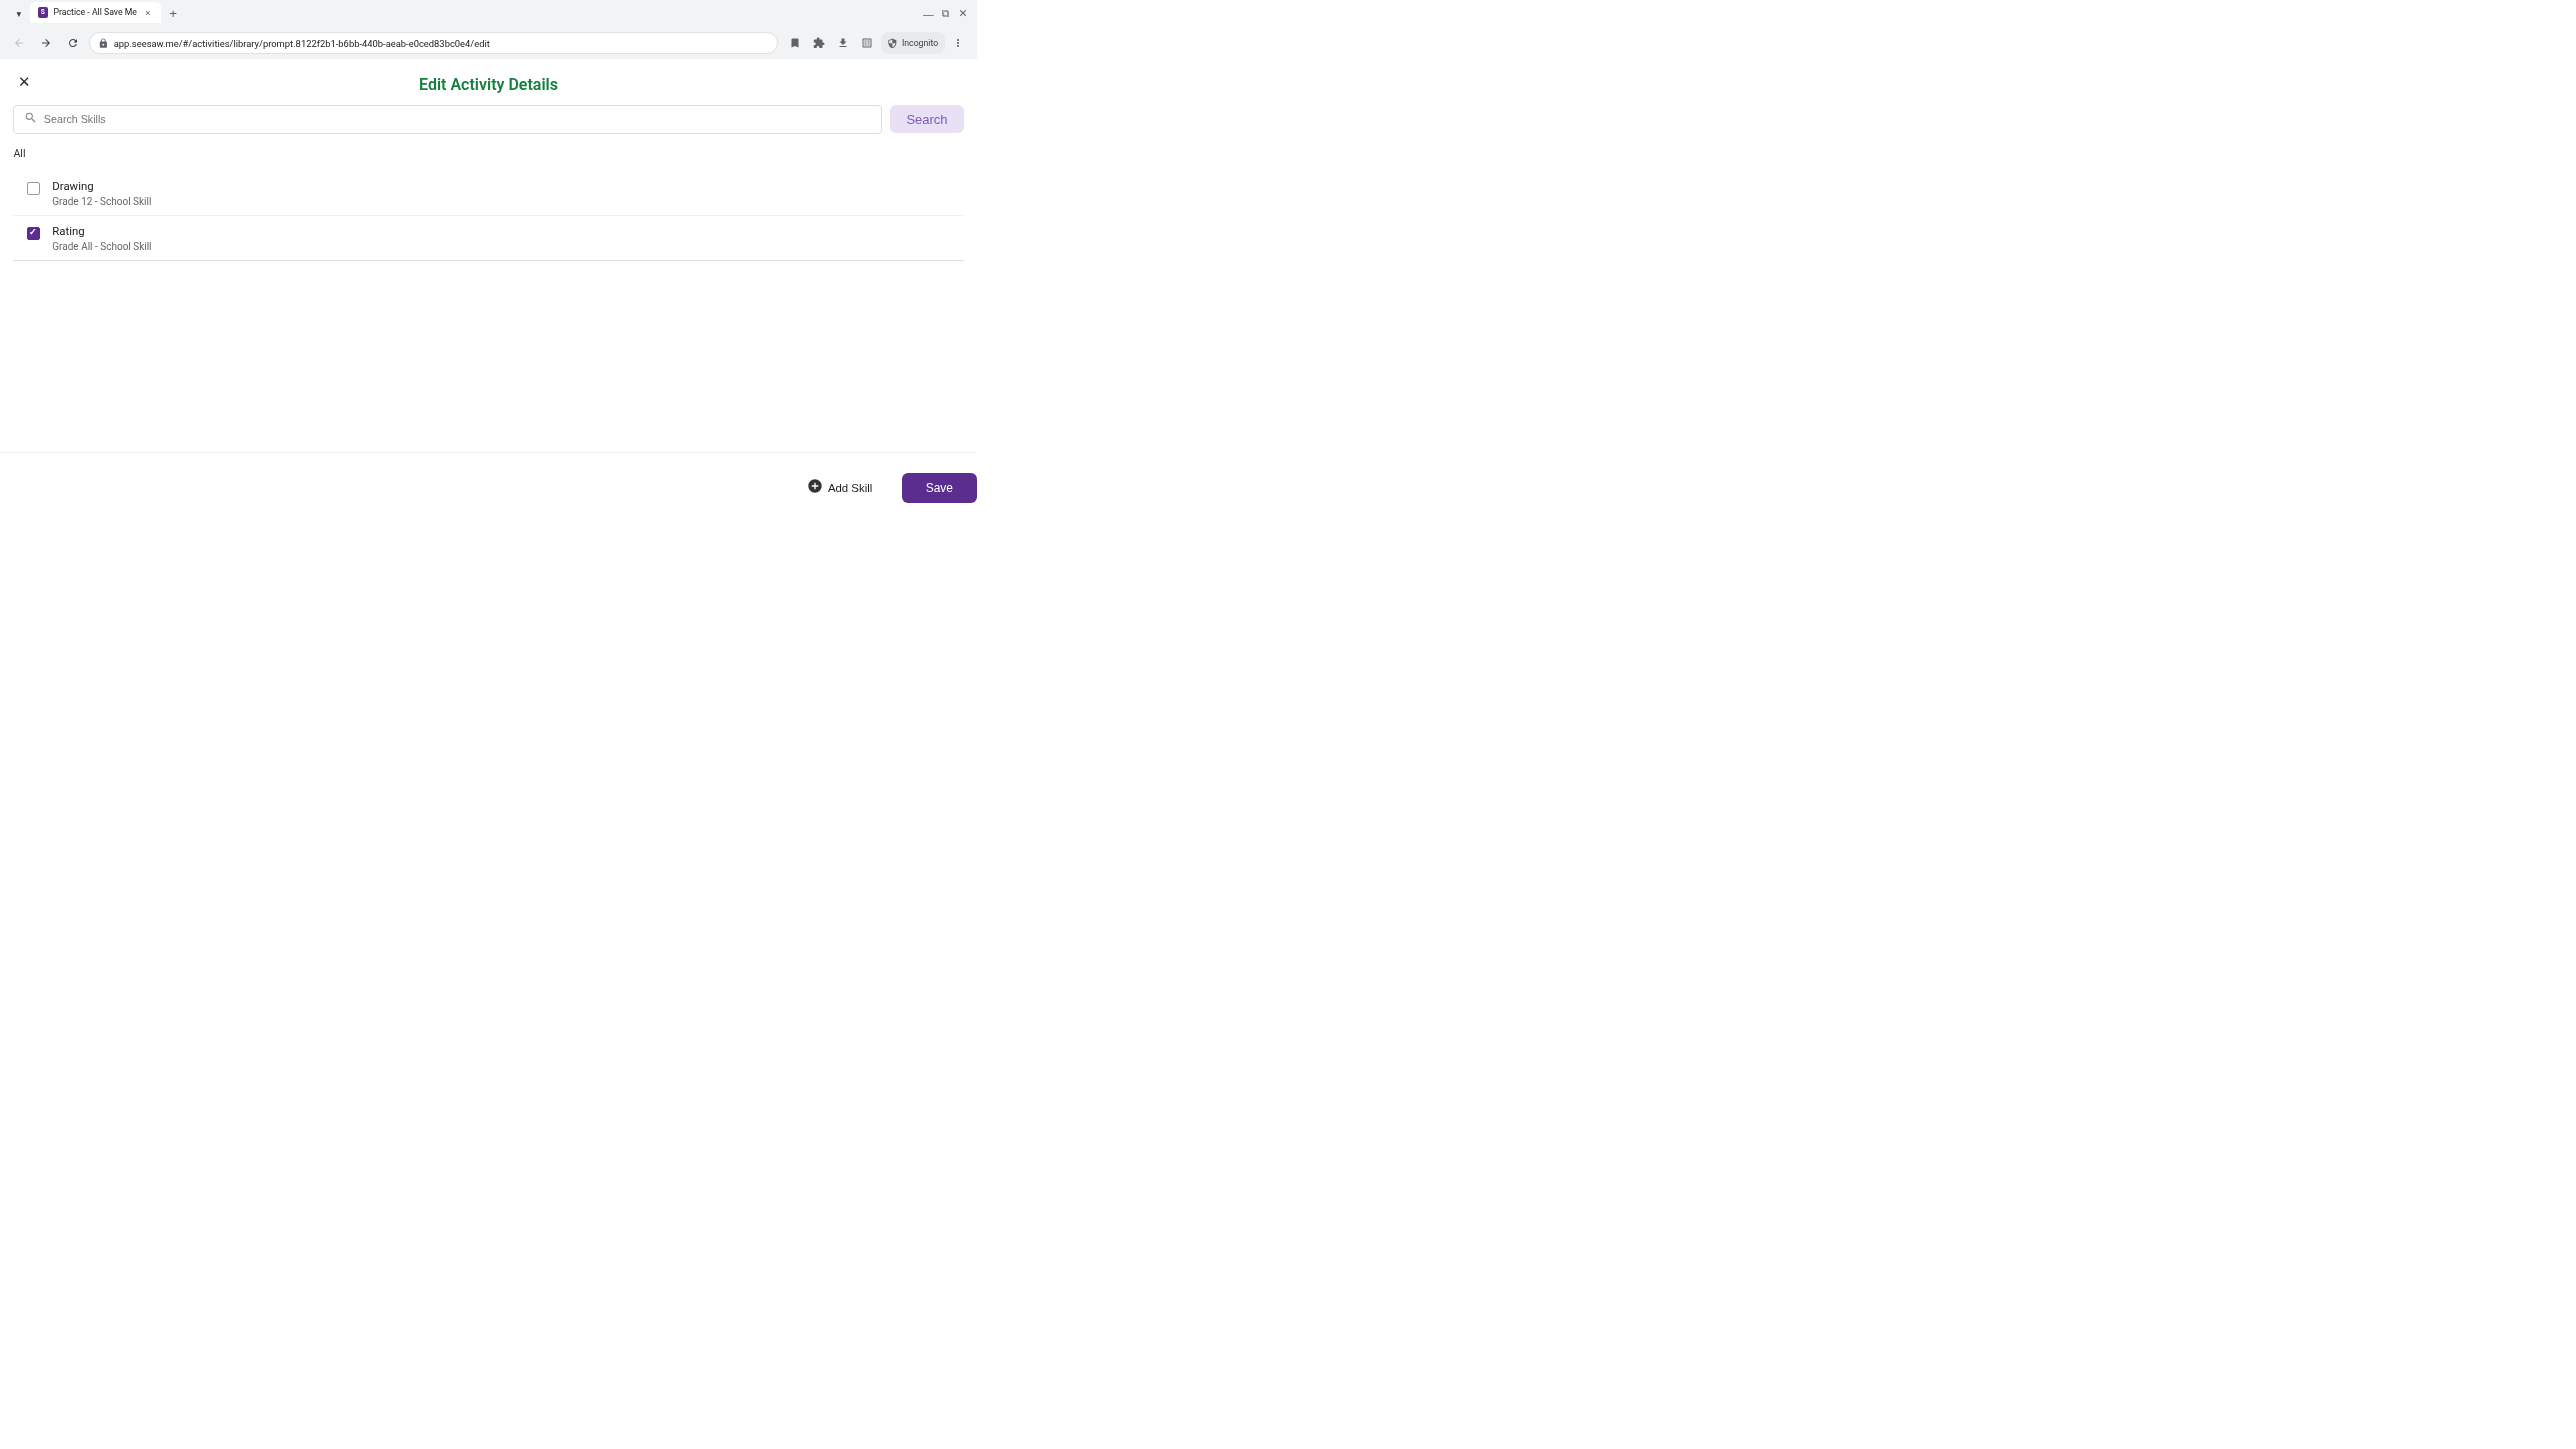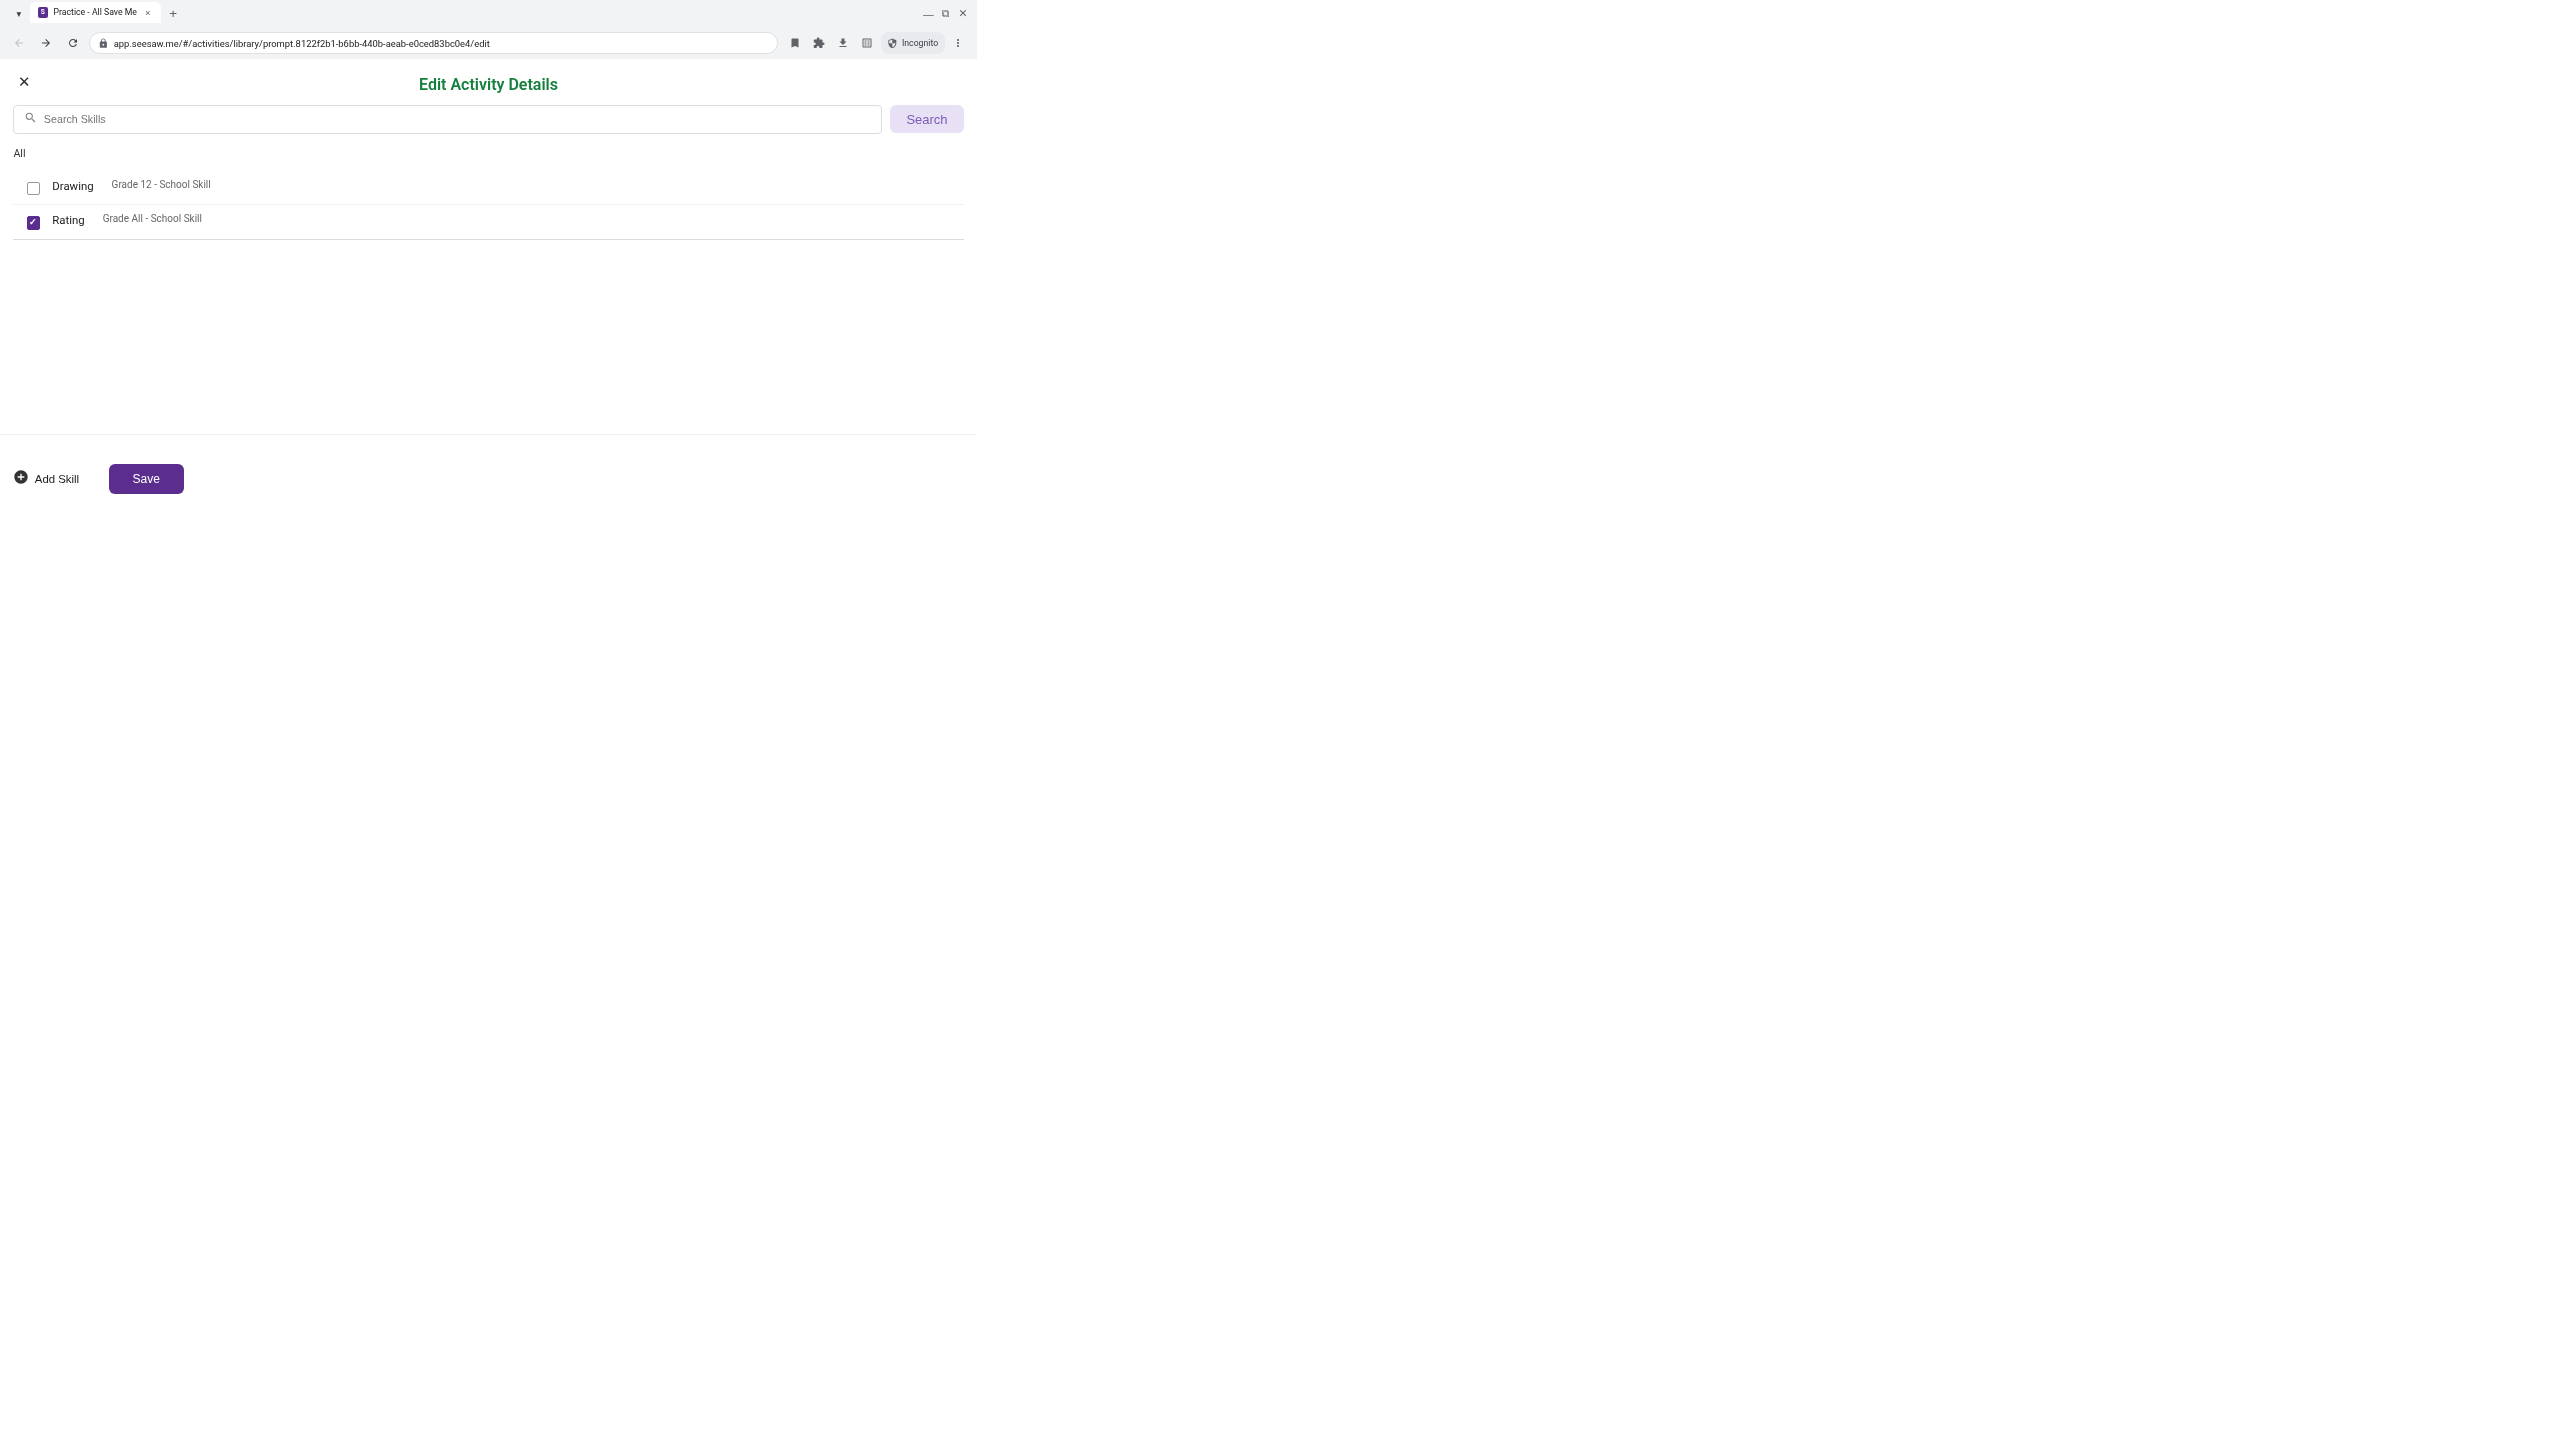--- a/index.html
+++ b/index.html
@@ -334,42 +334,42 @@
       position: absolute;
       top: -1.3px;
       left: 1.3px;
       color: white;
       font-size: 9.4px;
       font-weight: bold;
     }
 
     .skill-info {
       display: flex;
-      flex-direction: row;
-      gap: 18px;
+      flex-direction: column;
+      gap: 3px;
     }
 
     .skill-name {
       font-size: 11.4px;
       color: #1a1a1a;
       font-weight: 400;
     }
 
     .skill-subtitle {
       font-size: 10px;
       color: #666;
     }
 
     
     .page-footer {
       display: flex;
       align-items: center;
-      justify-content: flex-start;
+      justify-content: flex-end;
       gap: 16px;
-      padding: 28px 0;
+      padding: 19px 0;
       border-top: 0.7px solid #f0f0f0;
       background: #fff;
     }
 
     .add-skill-btn {
       display: flex;
       align-items: center;
       gap: 5.4px;
       background: none;
       border: none;

